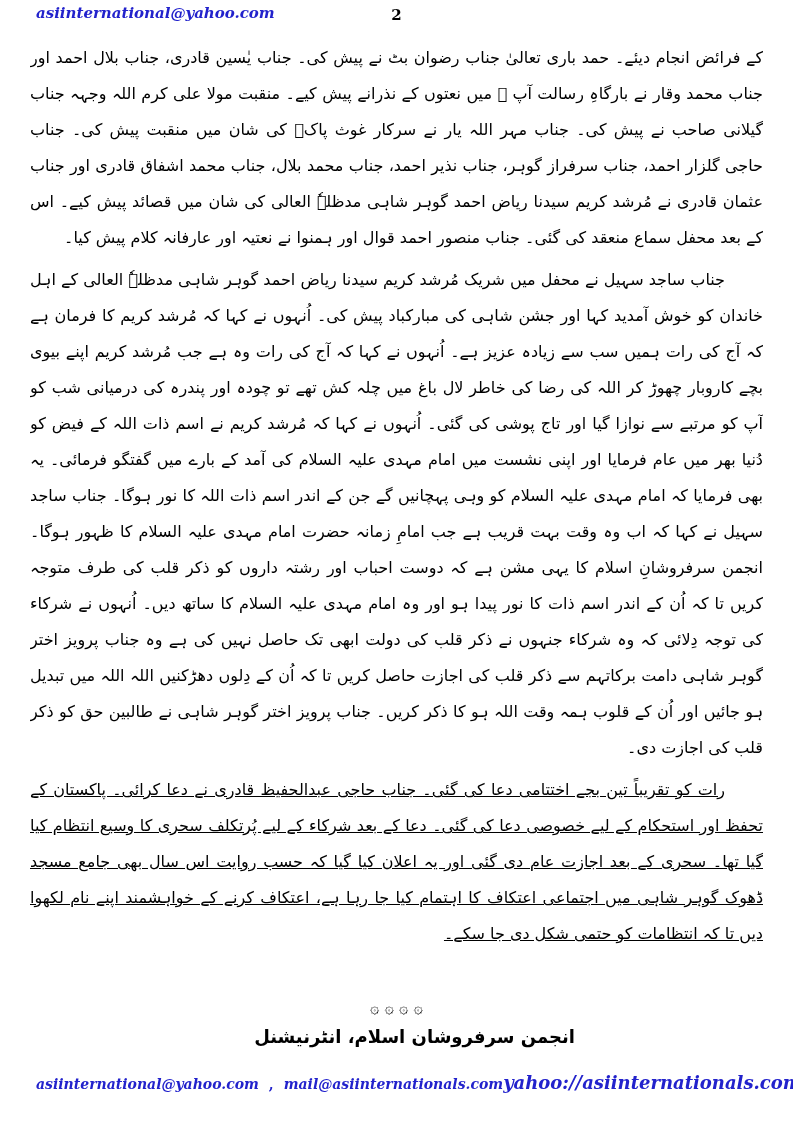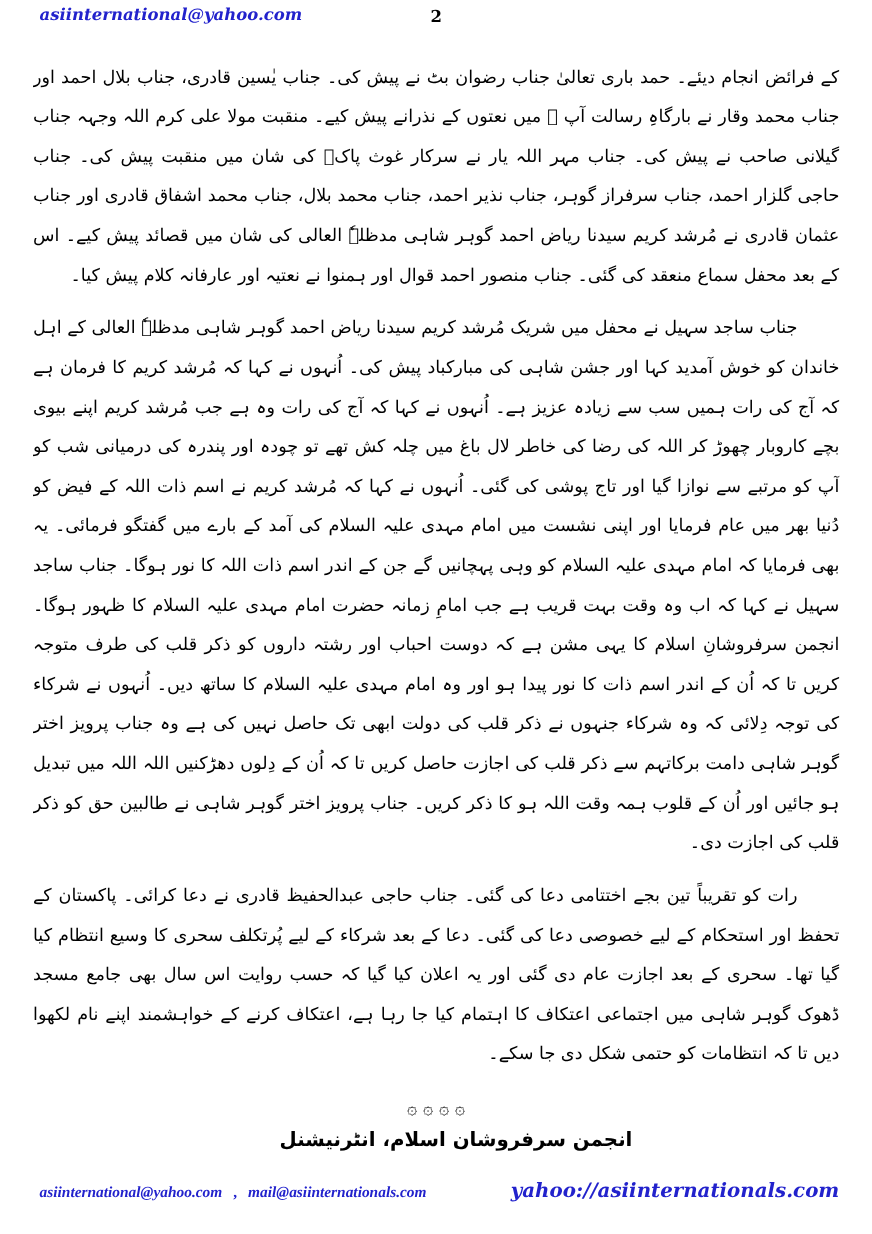--- a/index.html
+++ b/index.html
@@ -36,23 +36,23 @@
   .doc-body{
     position:absolute;top:40px;left:30px;right:30px;
     height:952px;overflow:hidden;
     direction:rtl;
     text-align:justify;
     font-family:"DejaVu Sans",sans-serif;
     font-size:16px;
     line-height:36px;
     color:var(--body-text);
   }
-  .doc-body p{margin:12px 0 6px 0;}
+  .doc-body p{margin:0 0 6px 0;}
   .doc-body p.indent{text-indent:38px;}
-  .doc-body p:last-child{margin-bottom:0;}
+  .doc-body p:last-child{margin-bottom:0;text-decoration:underline;}
   
   .ornament{
     position:absolute;top:998px;left:0;right:0;
     text-align:center;
     font-size:16px;letter-spacing:5px;
     color:var(--body-text);
   }
   .org-name{
     position:absolute;top:1026px;left:0;right:0;
     direction:rtl;text-align:center;
@@ -62,21 +62,21 @@
     padding-left:36px;
   }
   
   .footer{
     position:absolute;top:1072px;left:36px;right:30px;
     display:flex;justify-content:space-between;align-items:baseline;
     font-family:"DejaVu Serif","Liberation Serif",serif;
     font-style:italic;font-weight:bold;
     color:var(--link-blue);
   }
-  .footer-left{font-size:14px;font-family:Liberation Serif, serif;}
+  .footer-left{font-size:14px;}
   .footer-left .sep{margin:0 10px;font-style:normal;}
   .footer-right{font-size:18px;}
   .footer span{cursor:pointer;}
 </style>
 </head>
 <body>
 
 <div class="page">
 
   <span class="header-email">asiinternational@yahoo.com</span>

